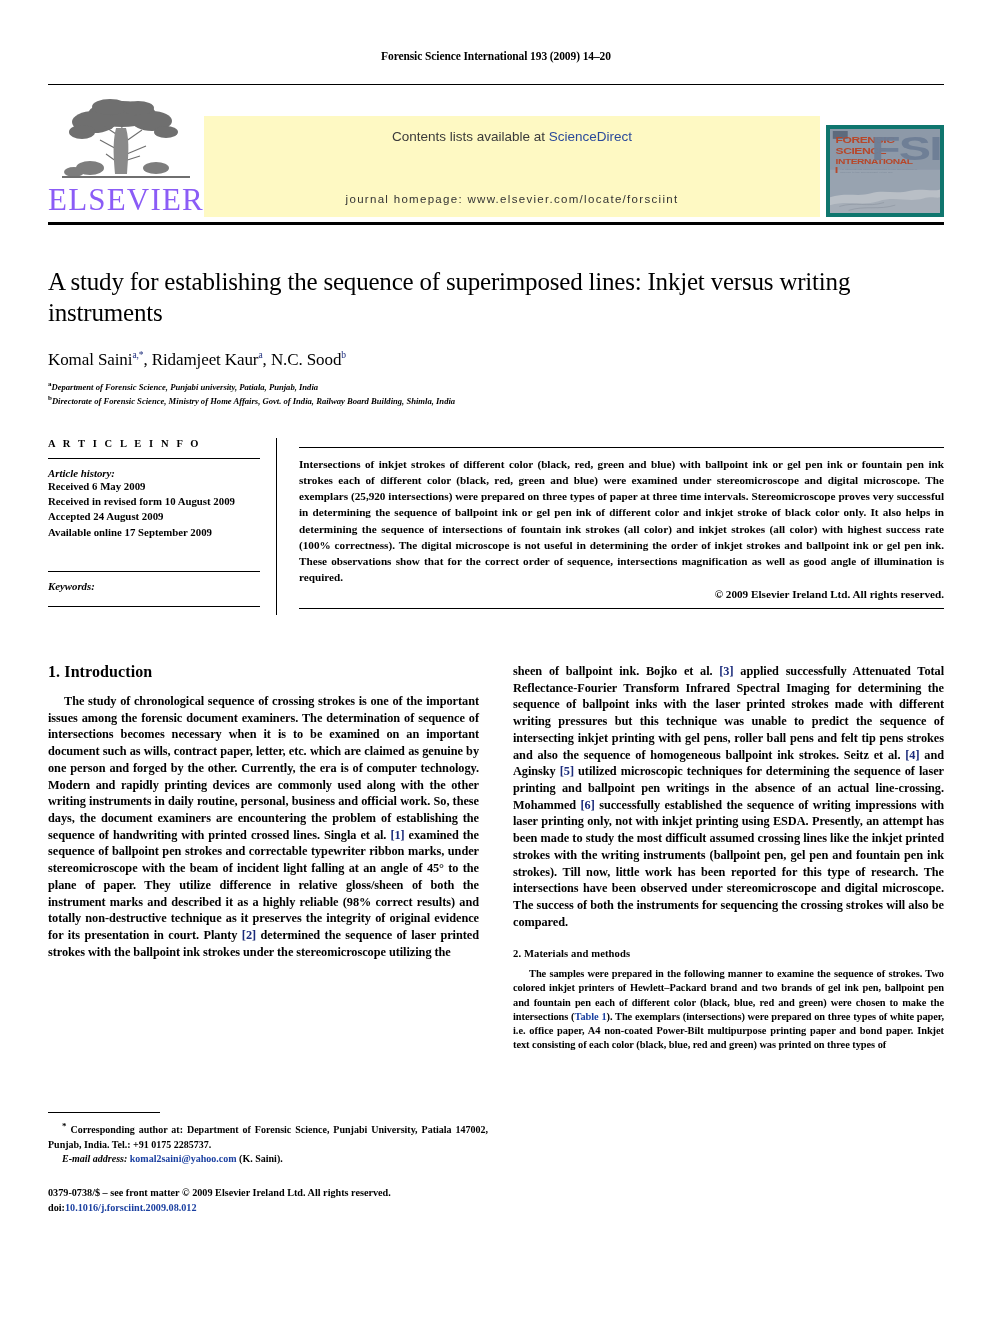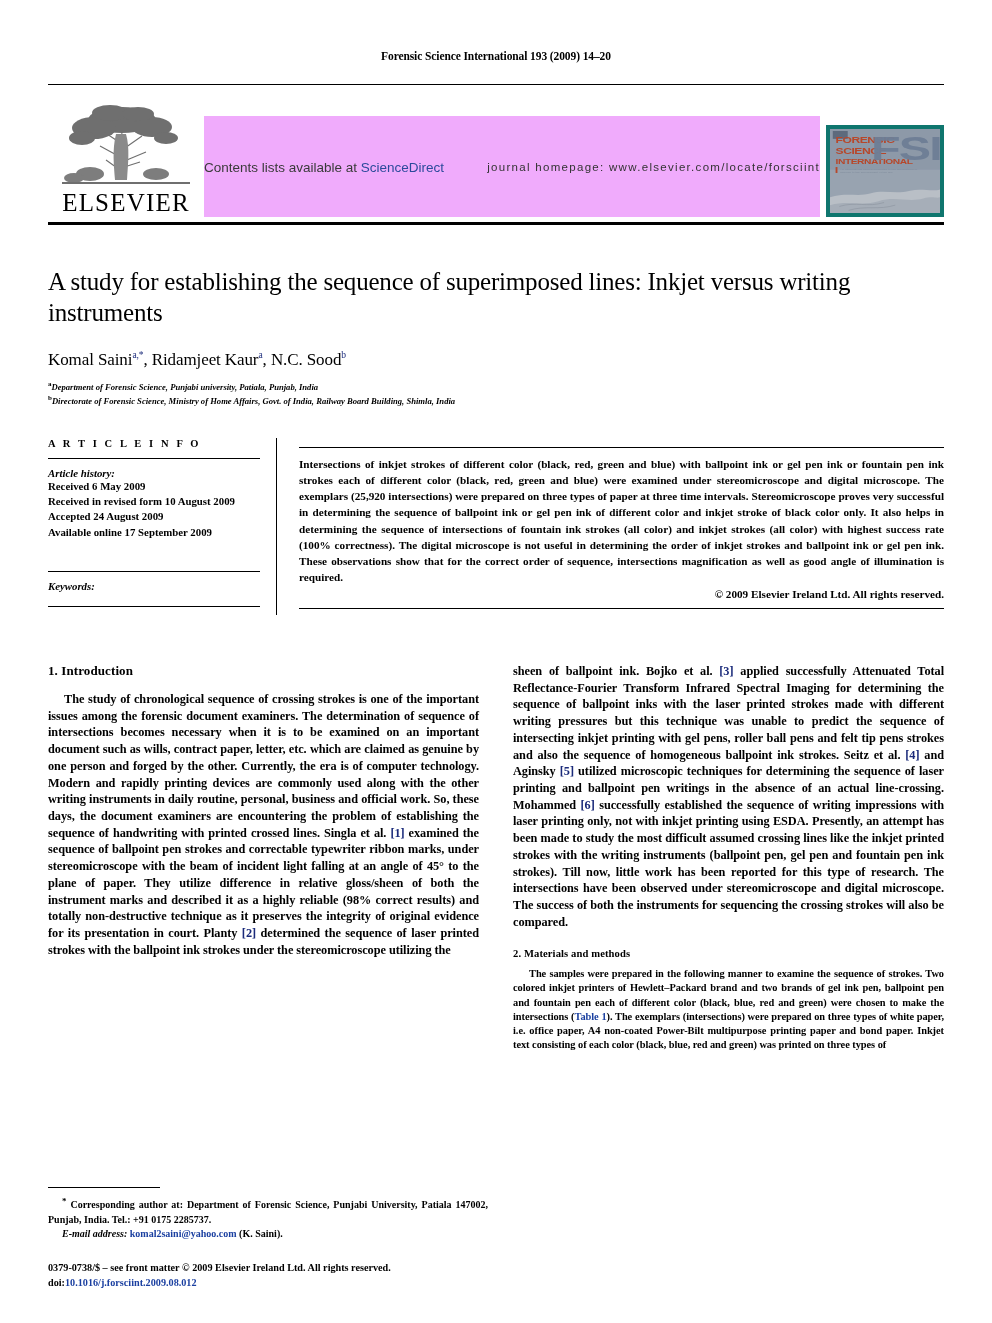--- a/index.html
+++ b/index.html
@@ -48,31 +48,31 @@
     display: flex;
     flex-direction: column;
     align-items: center;
     justify-content: flex-end;
     padding-bottom: 2px;
     box-sizing: border-box;
   }
   .tree-svg { display: block; }
   .elsevier-word {
     font-family: "Liberation Serif", serif;
-    font-size: 25px;
+    font-size: 31px;
     letter-spacing: 1.2px;
-    color: #000000;
+    color: #8b5cf6;
     line-height: 1;
     margin-top: -2px;
   }
   .banner-center {
     flex: 1 1 auto;
-    background: #f0abfc;
+    background: #fef9c3;
     display: flex;
-    flex-direction: row;
+    flex-direction: column;
     align-items: center;
     justify-content: space-between;
     padding: 13px 0 12px 0;
     box-sizing: border-box;
     margin-top: 27px;
   }
   .contents-line {
     font-family: "Liberation Sans", sans-serif;
     font-size: 13.5px;
     color: #3a3a3a;
@@ -205,21 +205,21 @@
   .body-cols {
     display: flex;
     margin-top: 48px;
     gap: 34px;
   }
   .col {
     flex: 1 1 0;
     width: 0;
   }
   h2.section-head {
-    font-size: 13px;
+    font-size: 16px;
     font-weight: bold;
     margin: 0 0 12px 0;
     letter-spacing: 0.1px;
   }
   h2.section-head.small {
     font-size: 10.6px;
     margin-top: 18px;
     margin-bottom: 8px;
   }
   p.para {
@@ -235,21 +235,21 @@
     font-size: 10.4px;
     line-height: 1.35;
   }
   .cite { color: #1a2a7a; }
   .link { color: #1a3fa0; }
 
   
   .footnote-wrap {
     position: absolute;
     left: 48px;
-    top: 1187px;
+    top: 1112px;
     width: 440px;
   }
   .footnote-rule {
     border-top: 1px solid #000;
     width: 112px;
     margin-bottom: 7px;
   }
   .footnote {
     font-size: 10px;
     line-height: 1.42;

